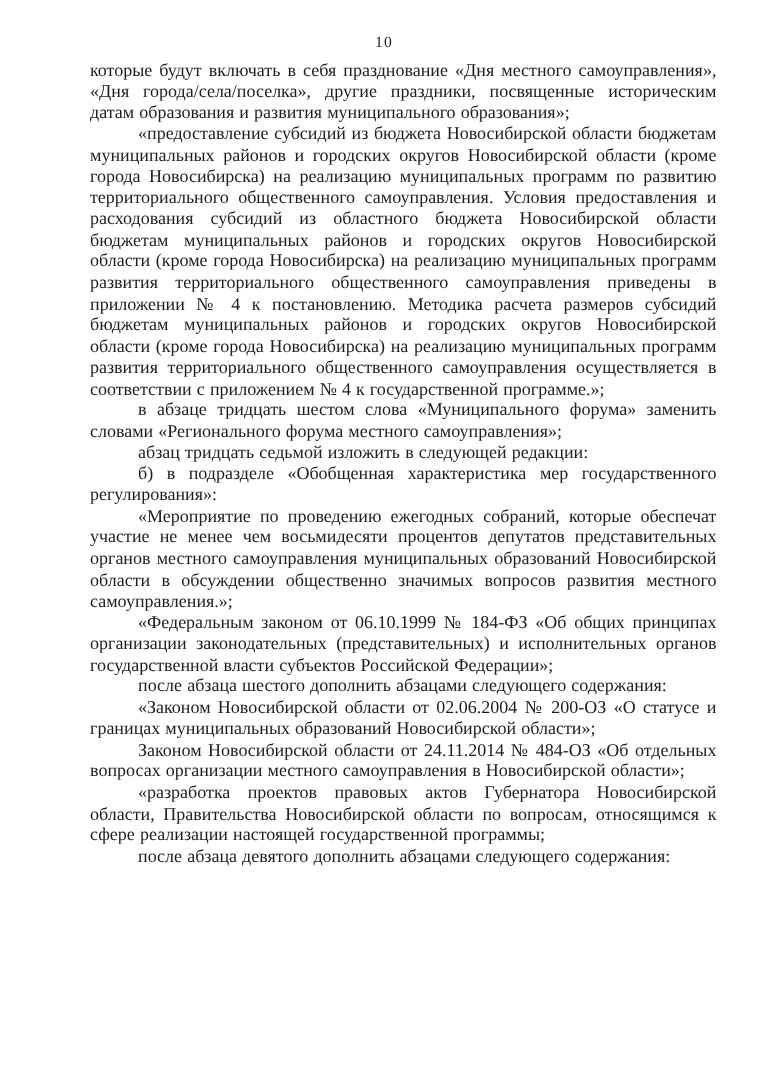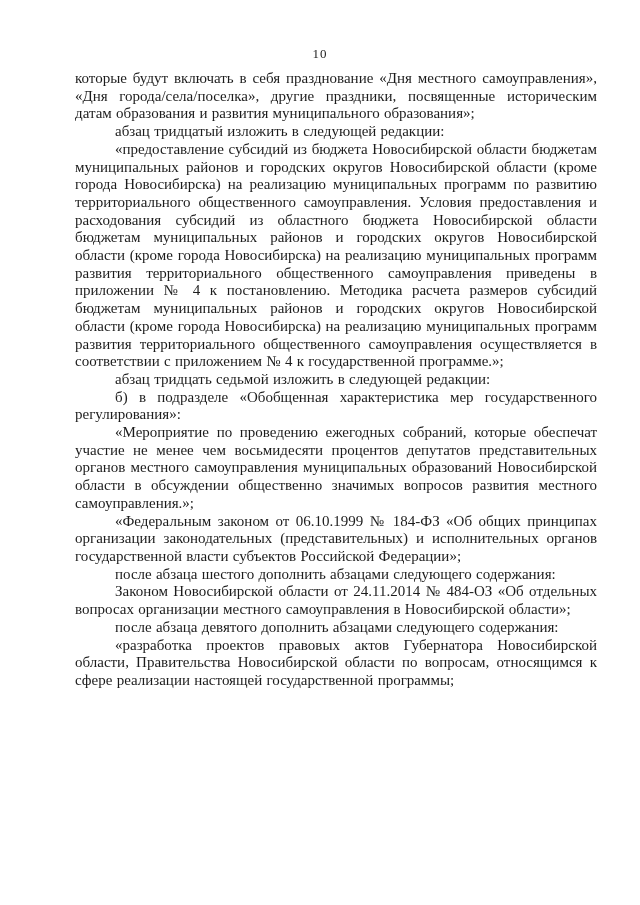--- a/index.html
+++ b/index.html
@@ -11,21 +11,21 @@
     width: 640px;
     height: 905px;
     overflow: hidden;
     font-family: "Liberation Serif", "DejaVu Serif", serif;
     color: #1c1c1c;
   }
   .page {
     width: 640px;
     height: 905px;
     box-sizing: border-box;
-    padding-top: 47px;
+    padding-top: 28px;
     background: #ffffff;
   }
   .page-number {
     text-align: center;
     font-size: 13px;
     line-height: 14px;
     margin: 0 0 9px 0;
     letter-spacing: 1px;
   }
   .text-block {
@@ -46,24 +46,25 @@
   }
 </style>
 </head>
 <body>
 
 <div class="page">
   <div class="page-number">10</div>
 
   <div class="text-block">
     <p class="no-indent">которые будут включать в себя празднование «Дня местного самоуправления», «Дня города/села/поселка», другие праздники, посвященные историческим датам образования и развития муниципального образования»;</p>
-    <p>абзац тридцатый изложить в следующей редакции:</p>
     <p>«предоставление субсидий из бюджета Новосибирской области бюджетам муниципальных районов и городских округов Новосибирской области (кроме города Новосибирска) на реализацию муниципальных программ по развитию территориального общественного самоуправления. Условия предоставления и расходования субсидий из областного бюджета Новосибирской области бюджетам муниципальных районов и городских округов Новосибирской области (кроме города Новосибирска) на реализацию муниципальных программ развития территориального общественного самоуправления приведены в приложении № 4 к постановлению. Методика расчета размеров субсидий бюджетам муниципальных районов и городских округов Новосибирской области (кроме города Новосибирска) на реализацию муниципальных программ развития территориального общественного самоуправления осуществляется в соответствии с приложением № 4 к государственной программе.»;</p>
+    <p>в абзаце тридцать шестом слова «Муниципального форума» заменить словами «Регионального форума местного самоуправления»;</p>
     <p>абзац тридцать седьмой изложить в следующей редакции:</p>
     <p>б) в подразделе «Обобщенная характеристика мер государственного регулирования»:</p>
     <p>«Мероприятие по проведению ежегодных собраний, которые обеспечат участие не менее чем восьмидесяти процентов депутатов представительных органов местного самоуправления муниципальных образований Новосибирской области в обсуждении общественно значимых вопросов развития местного самоуправления.»;</p>
     <p>«Федеральным законом от 06.10.1999 № 184-ФЗ «Об общих принципах организации законодательных (представительных) и исполнительных органов государственной власти субъектов Российской Федерации»;</p>
     <p>после абзаца шестого дополнить абзацами следующего содержания:</p>
+    <p>«Законом Новосибирской области от 02.06.2004 № 200-ОЗ «О статусе и границах муниципальных образований Новосибирской области»;</p>
     <p>Законом Новосибирской области от 24.11.2014 № 484-ОЗ «Об отдельных вопросах организации местного самоуправления в Новосибирской области»;</p>
+    <p>«разработка проектов правовых актов Губернатора Новосибирской области, Правительства Новосибирской области по вопросам, относящимся к сфере реализации настоящей государственной программы;</p>
     <p>после абзаца девятого дополнить абзацами следующего содержания:</p>
-    <p>«разработка проектов правовых актов Губернатора Новосибирской области, Правительства Новосибирской области по вопросам, относящимся к сфере реализации настоящей государственной программы;</p>
   </div>
 </div>
 
 </body></html>

